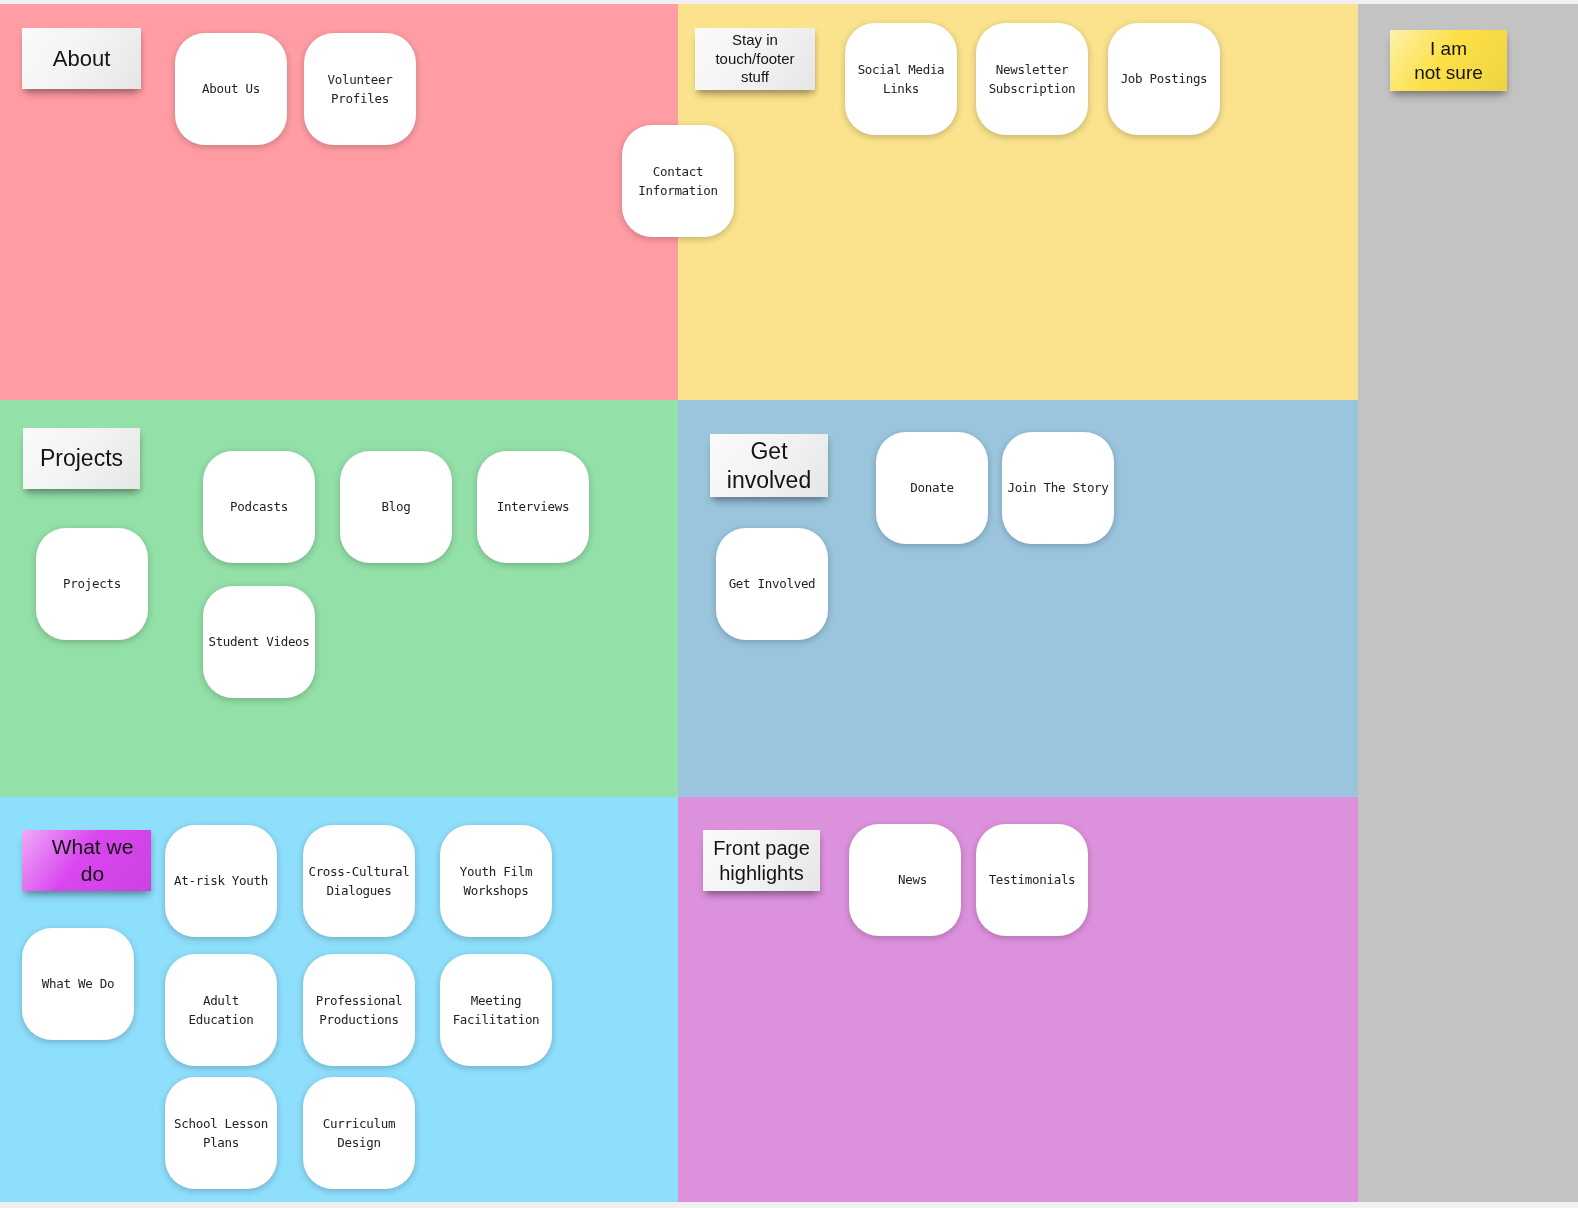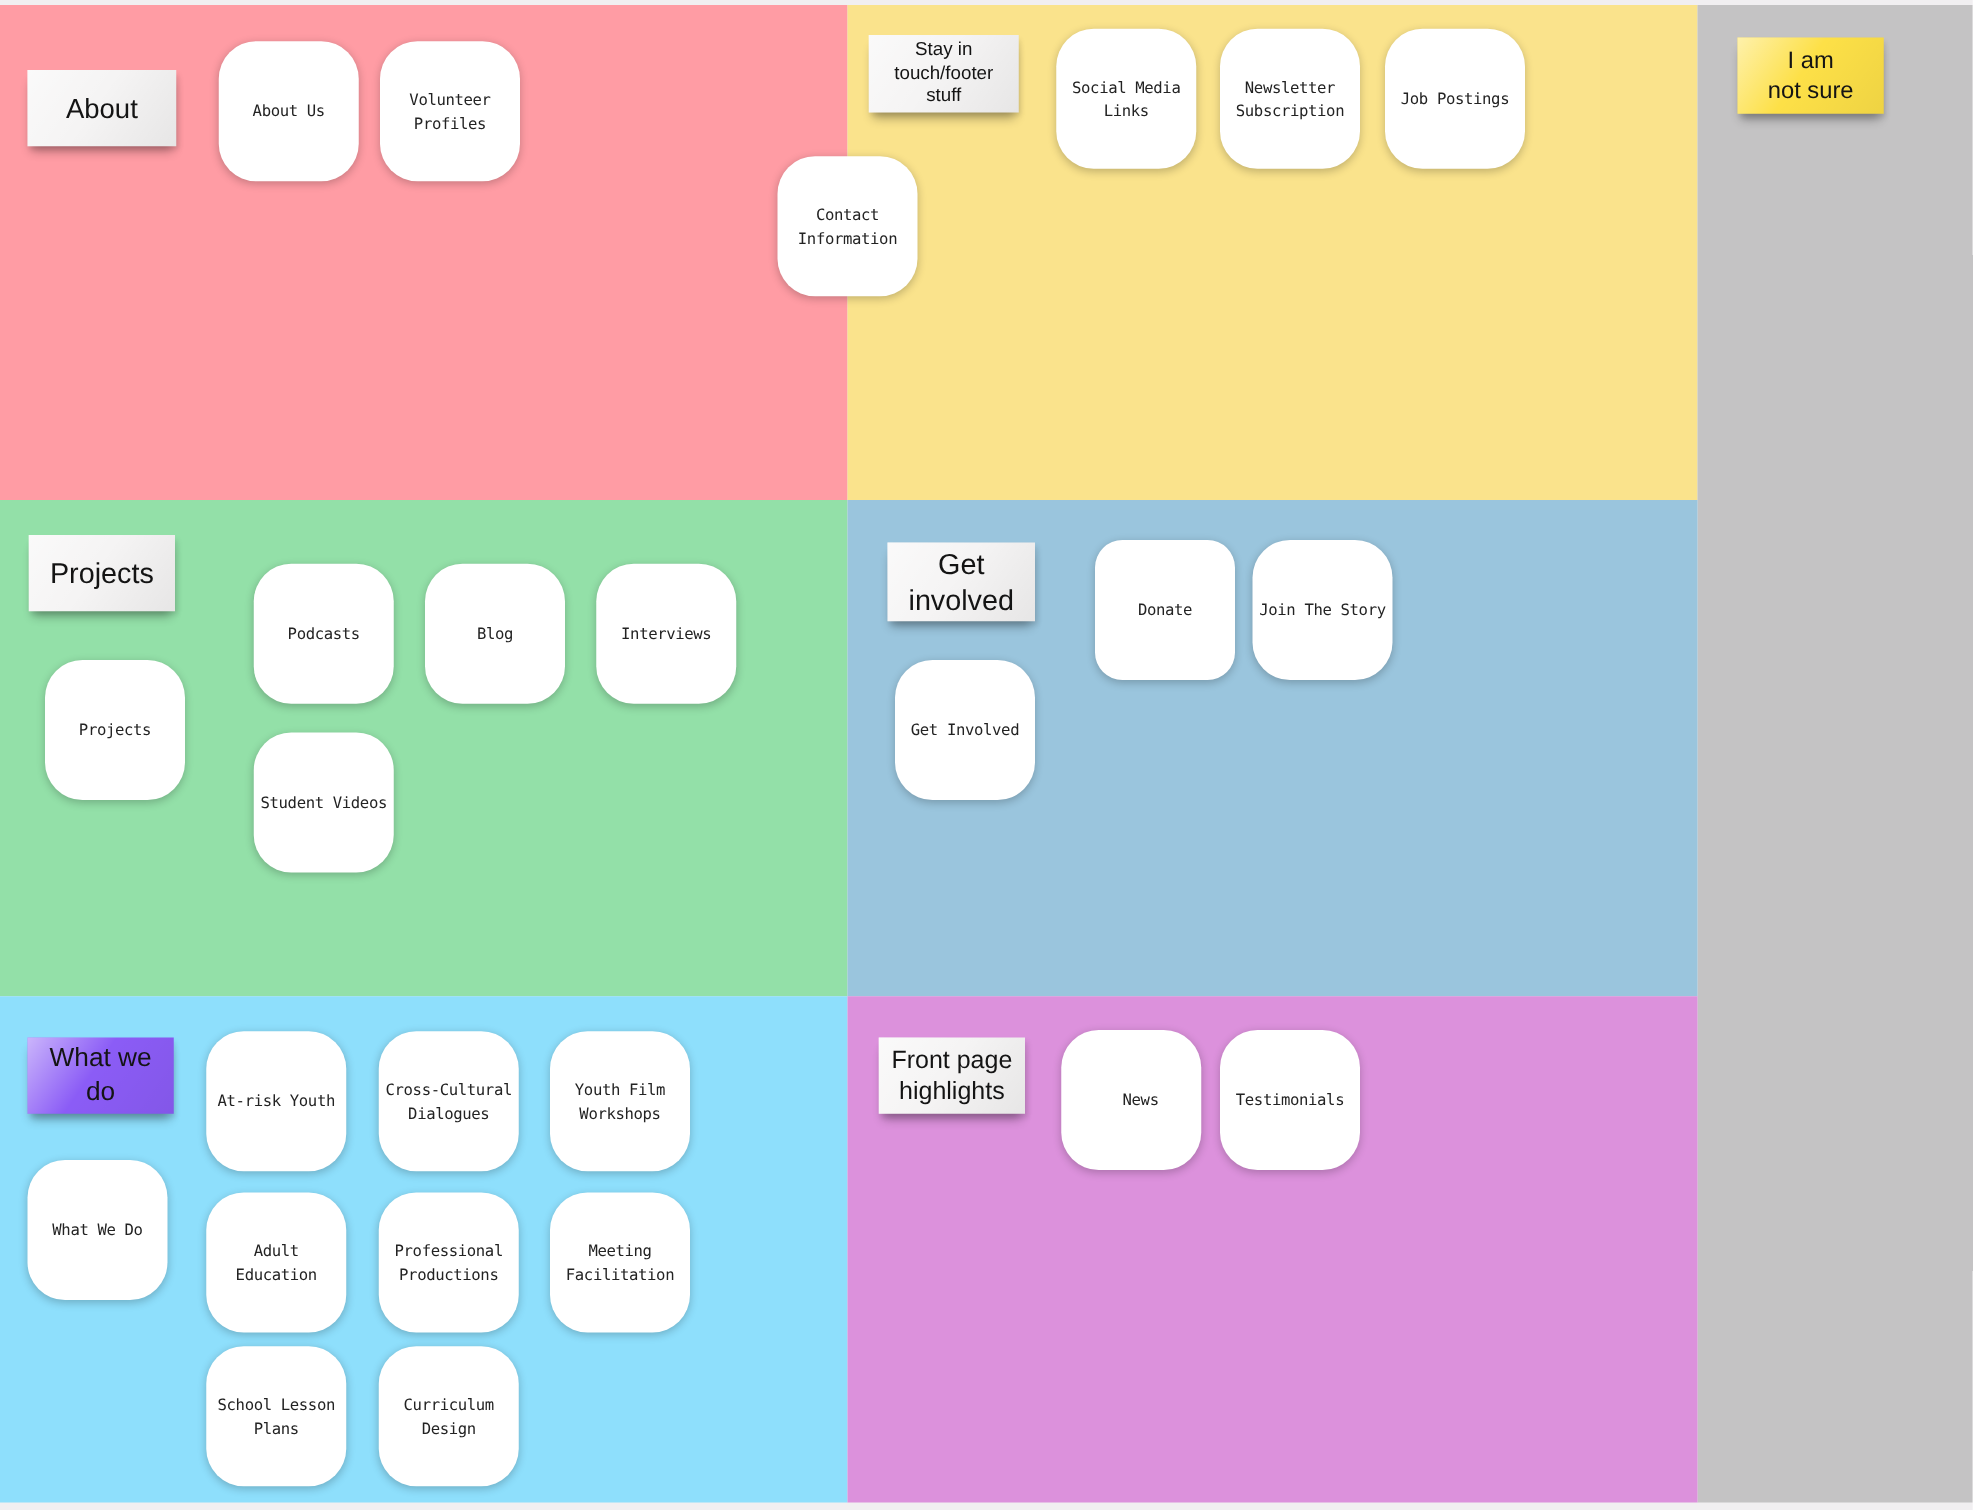--- a/index.html
+++ b/index.html
@@ -64,40 +64,40 @@
 <div class="board">
 
   <section class="zone" style="left: 0px; top: 4px; width: 678px; height: 396px; background: rgb(255, 156, 164);"></section>
   <section class="zone" style="left: 678px; top: 4px; width: 680px; height: 396px; background: rgb(250, 227, 140);"></section>
   <section class="zone" style="left: 1358px; top: 4px; width: 220px; height: 1198px; background: rgb(196, 195, 196);"></section>
   <section class="zone" style="left: 0px; top: 400px; width: 678px; height: 397px; background: rgb(147, 224, 168);"></section>
   <section class="zone" style="left: 678px; top: 400px; width: 680px; height: 397px; background: rgb(154, 197, 221);"></section>
   <section class="zone" style="left: 0px; top: 797px; width: 678px; height: 405px; background: rgb(142, 223, 252);"></section>
   <section class="zone" style="left: 678px; top: 797px; width: 680px; height: 405px; background: rgb(220, 145, 220);"></section>
 
-  <div class="sticky sticky--about" style="background: rgb(245, 244, 244); margin-top: 28px;">
+  <div class="sticky sticky--about" style="background: rgb(245, 244, 244);">
     <span class="sticky-label">About</span>
   </div>
   <div class="sticky sticky--footer" style="background: rgb(245, 244, 244);">
     <span class="sticky-label">Stay in
 touch/footer
 stuff</span>
   </div>
   <div class="sticky sticky--notsure" style="background: #fde047;">
     <span class="sticky-label">I am
 not sure</span>
   </div>
   <div class="sticky sticky--projects" style="background: rgb(245, 244, 244);">
     <span class="sticky-label">Projects</span>
   </div>
   <div class="sticky sticky--getinvolved" style="background: rgb(245, 244, 244);">
     <span class="sticky-label">Get
 involved</span>
   </div>
-  <div class="sticky sticky--whatwedo" style="background: #8b5cf6;">
+  <div class="sticky sticky--whatwedo" style="background: #d946ef; padding-left: 12px;">
     <span class="sticky-label">What we
 do</span>
   </div>
   <div class="sticky sticky--frontpage" style="background: rgb(245, 244, 244);">
     <span class="sticky-label">Front page
 highlights</span>
   </div>
 
   <div class="card" style="left:175px; top:33px;">
     <span class="card-label">About Us</span>
@@ -129,21 +129,21 @@
   <div class="card" style="left:477px; top:451px;">
     <span class="card-label">Interviews</span>
   </div>
   <div class="card" style="left:36px; top:528px;">
     <span class="card-label">Projects</span>
   </div>
   <div class="card" style="left:203px; top:586px;">
     <span class="card-label">Student Videos</span>
   </div>
 
-  <div class="card" style="left:876px; top:432px;border-radius:22px;">
+  <div class="card" style="left:876px; top:432px;">
     <span class="card-label">Donate</span>
   </div>
   <div class="card" style="left:1002px; top:432px;">
     <span class="card-label">Join The Story</span>
   </div>
   <div class="card" style="left:716px; top:528px;">
     <span class="card-label">Get Involved</span>
   </div>
 
   <div class="card" style="left:165px; top:825px;">

